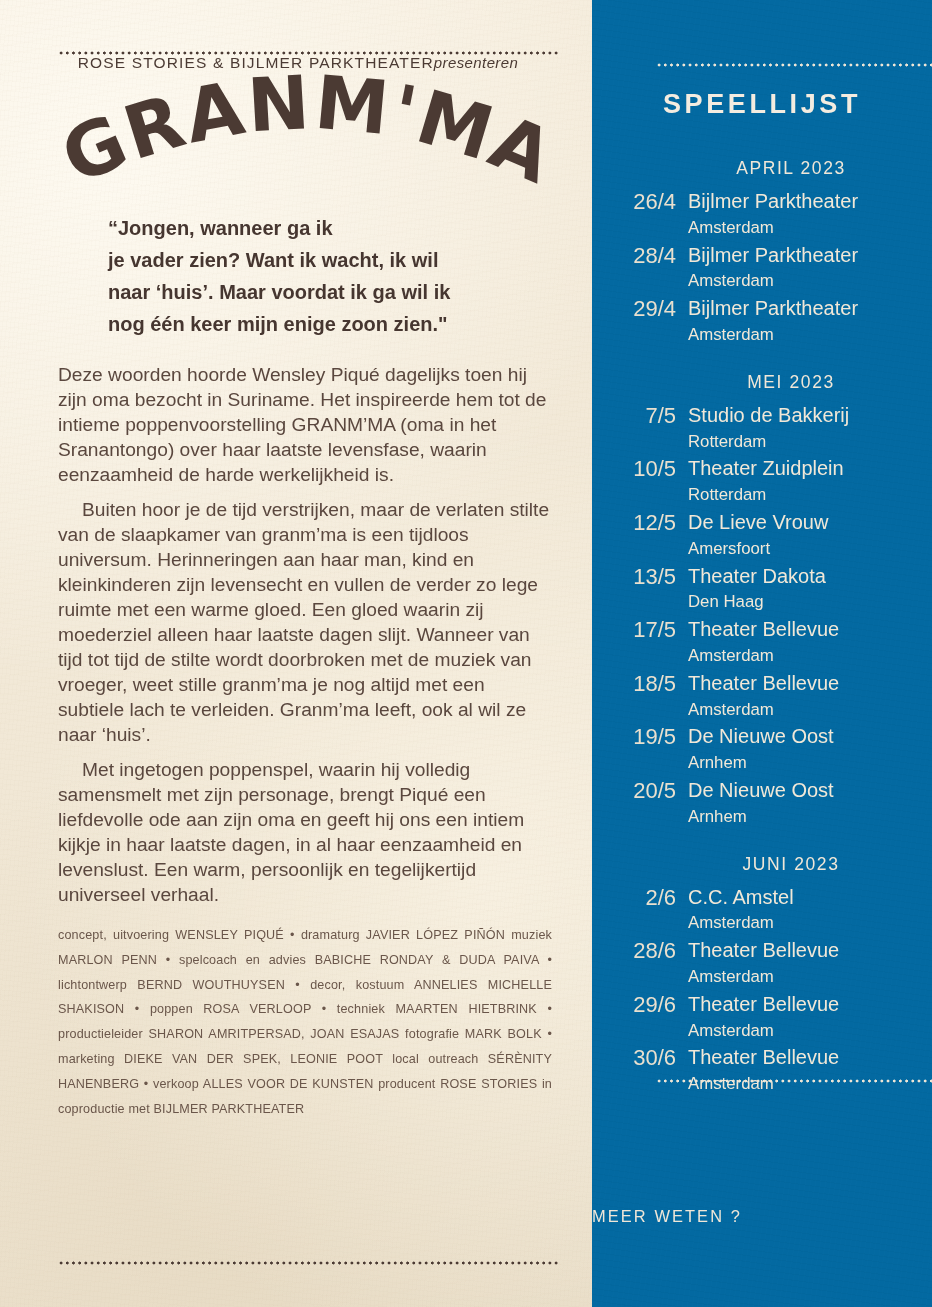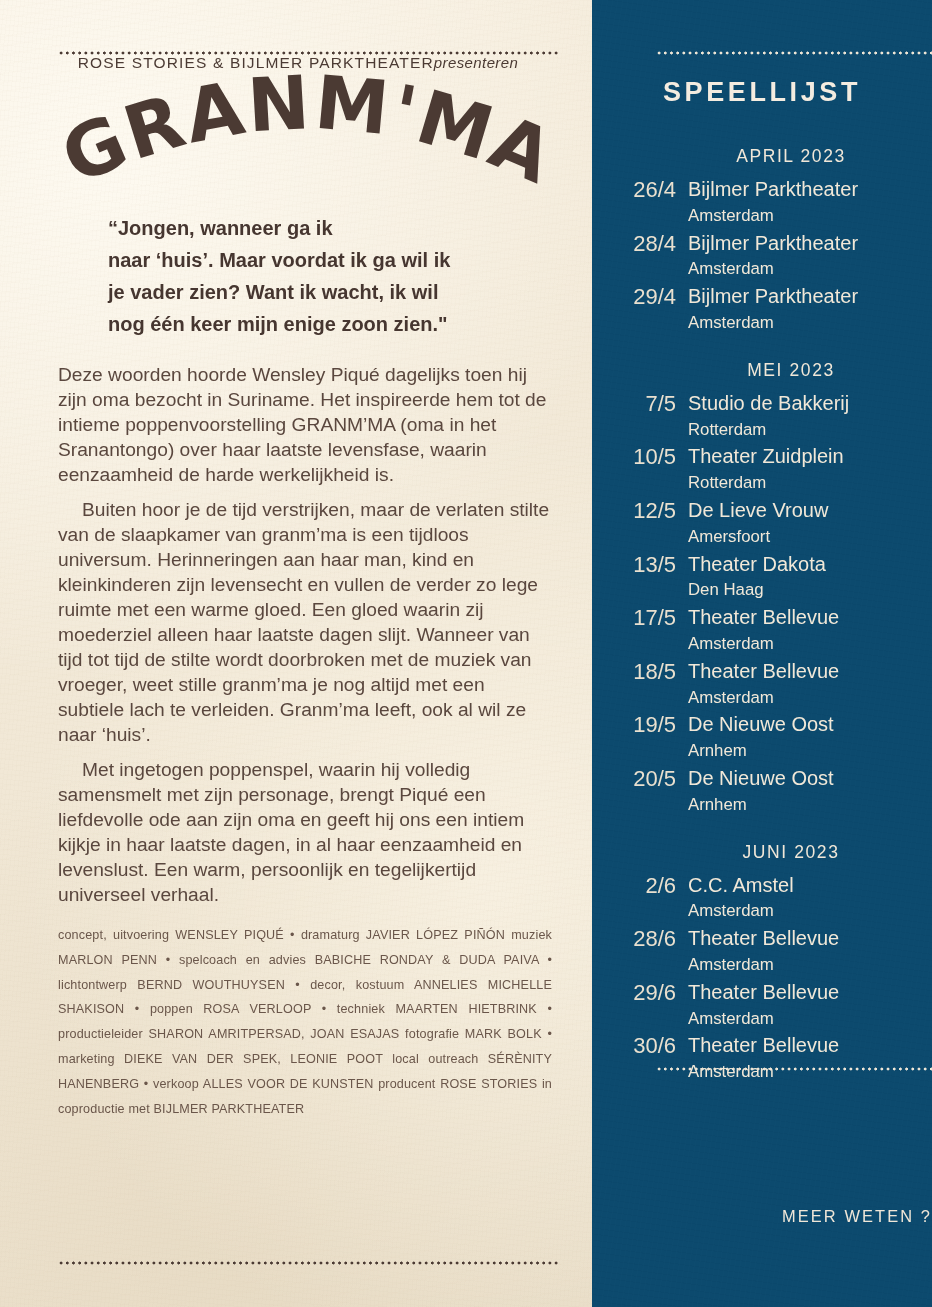--- a/index.html
+++ b/index.html
@@ -148,23 +148,23 @@
     text-align: justify;
     letter-spacing: .15px;
   }
 
   
   .right-panel {
     position: relative;
     width: 340px;
     height: 1307px;
     box-sizing: border-box;
-    background: #0c4a6e;
+    background: #0369a1;
     color: #efe6d6;
-    padding: 0 32px;
+    padding: 12px 32px;
   }
   .right-panel::before {
     content: "";
     position: absolute;
     inset: 0;
     pointer-events: none;
     opacity: .35;
     background-image:
       repeating-linear-gradient(100deg, rgba(255,255,255,0.018) 0px, rgba(255,255,255,0.018) 1px, rgba(0,0,0,0) 1px, rgba(0,0,0,0) 5px),
       repeating-linear-gradient(8deg, rgba(0,0,0,0.05) 0px, rgba(0,0,0,0.05) 1px, rgba(0,0,0,0) 1px, rgba(0,0,0,0) 6px);
@@ -213,21 +213,21 @@
     display: block;
     font-size: 16.8px;
     line-height: 25.8px;
     color: #f1e8d8;
   }
 
   .meer-weten {
     position: absolute;
     left: 0; right: 0;
     bottom: 76px;
-    text-align: right;
+    text-align: left;
     margin-top: 21px;
   }
   .meer-weten .mw-line1 {
     margin: 0 0 5px 0;
     font-size: 16.4px;
     letter-spacing: 2.1px;
     color: #f0e7d8;
   }
   .meer-weten .mw-line2 {
     margin: 0;
@@ -255,22 +255,22 @@
           <path id="arcPath" d="M 8,118 Q 260,-16 512,118" fill="none"></path>
         </defs>
         <text>
           <textPath href="#arcPath" startOffset="50%" text-anchor="middle" id="titlePath">GRANM'MA</textPath>
         </text>
       </svg>
     </div>
 
     <div class="quote">
       <div>“Jongen, wanneer ga ik</div>
+      <div>je vader zien? Want ik wacht, ik wil</div>
       <div>naar ‘huis’. Maar voordat ik ga wil ik</div>
-      <div>je vader zien? Want ik wacht, ik wil</div>
       <div>nog één keer mijn enige zoon zien."</div>
     </div>
 
     <div class="body-copy">
       <p>Deze woorden hoorde Wensley Piqué dagelijks toen hij zijn oma bezocht in Suriname. Het inspireerde hem tot de intieme poppenvoorstelling GRANM’MA (oma in het Sranantongo) over haar laatste levensfase, waarin eenzaamheid de harde werkelijkheid is.</p>
       <p class="indent">Buiten hoor je de tijd verstrijken, maar de verlaten stilte van de slaapkamer van granm’ma is een tijdloos universum. Herinneringen aan haar man, kind en kleinkinderen zijn levensecht en vullen de verder zo lege ruimte met een warme gloed. Een gloed waarin zij moederziel alleen haar laatste dagen slijt. Wanneer van tijd tot tijd de stilte wordt doorbroken met de muziek van vroeger, weet stille granm’ma je nog altijd met een subtiele lach te verleiden. Granm’ma leeft, ook al wil ze naar ‘huis’.</p>
       <p class="indent">Met ingetogen poppenspel, waarin hij volledig samensmelt met zijn personage, brengt Piqué een liefdevolle ode aan zijn oma en geeft hij ons een intiem kijkje in haar laatste dagen, in al haar eenzaamheid en levenslust. Een warm, persoonlijk en tegelijkertijd universeel verhaal.</p>
     </div>
 
     <div class="credits">

